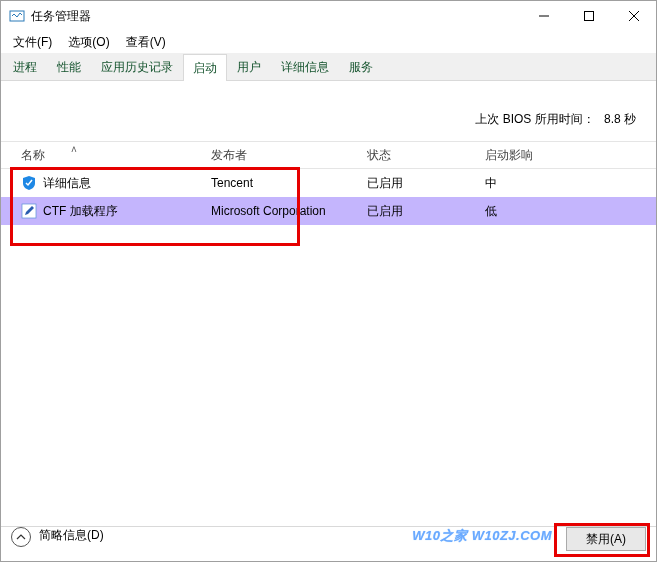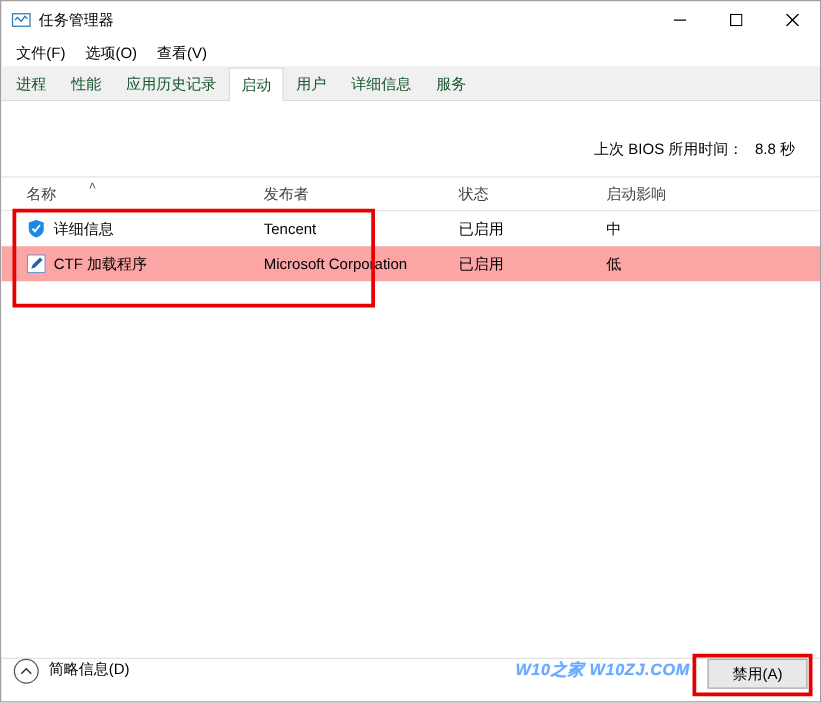--- a/index.html
+++ b/index.html
@@ -27,21 +27,21 @@
   .bios-line .val { margin-left:6px; }
   .grid { position:absolute; left:0; right:0; top:60px; }
   .hdr { display:flex; height:28px; align-items:center; border-top:1px solid #e5e5e5; border-bottom:1px solid #e5e5e5; font-size:12px; color:#444; }
   .col-name { width:210px; padding-left:20px; position:relative; }
   .col-pub  { width:156px; }
   .col-stat { width:118px; }
   .col-imp  { flex:1; }
   .sort-caret { position:absolute; left:70px; top:-3px; font-size:10px; color:#555; }
   .rows {}
   .row { display:flex; height:28px; align-items:center; font-size:12px; }
-  .row.sel { background:#fca5a5; }
+  .row.sel { background:#c4b5fd; }
   .row .col-name { display:flex; align-items:center; gap:6px; }
   .row-icon { width:16px; height:16px; display:flex; align-items:center; justify-content:center; }
   .highlight-box { position:absolute; border:3px solid #e60000; pointer-events:none; }
   .hl1 { left:9px; top:86px; width:290px; height:79px; }
   .footer { height:35px; border-top:1px solid #d9d9d9; display:flex; padding:0 10px; }
   .circ { width:20px; height:20px; border:1px solid #555; border-radius:50%; display:flex; align-items:center; justify-content:center; margin-right:8px; }
   .footer .spacer { flex:1; }
   .watermark { color:#5aa0ff; font-size:13px; font-style:italic; font-weight:bold; letter-spacing:0.5px; margin-right:14px; opacity:0.9; text-shadow:0 0 1px #9cf; }
   .btn { min-width:80px; height:24px; border:1px solid #aaa; background:#e8e8e8; display:flex; align-items:center; justify-content:center; padding:0 12px; }
   .hl2 { position:absolute; right:6px; bottom:4px; width:96px; height:34px; border:3px solid #e60000; pointer-events:none; }

